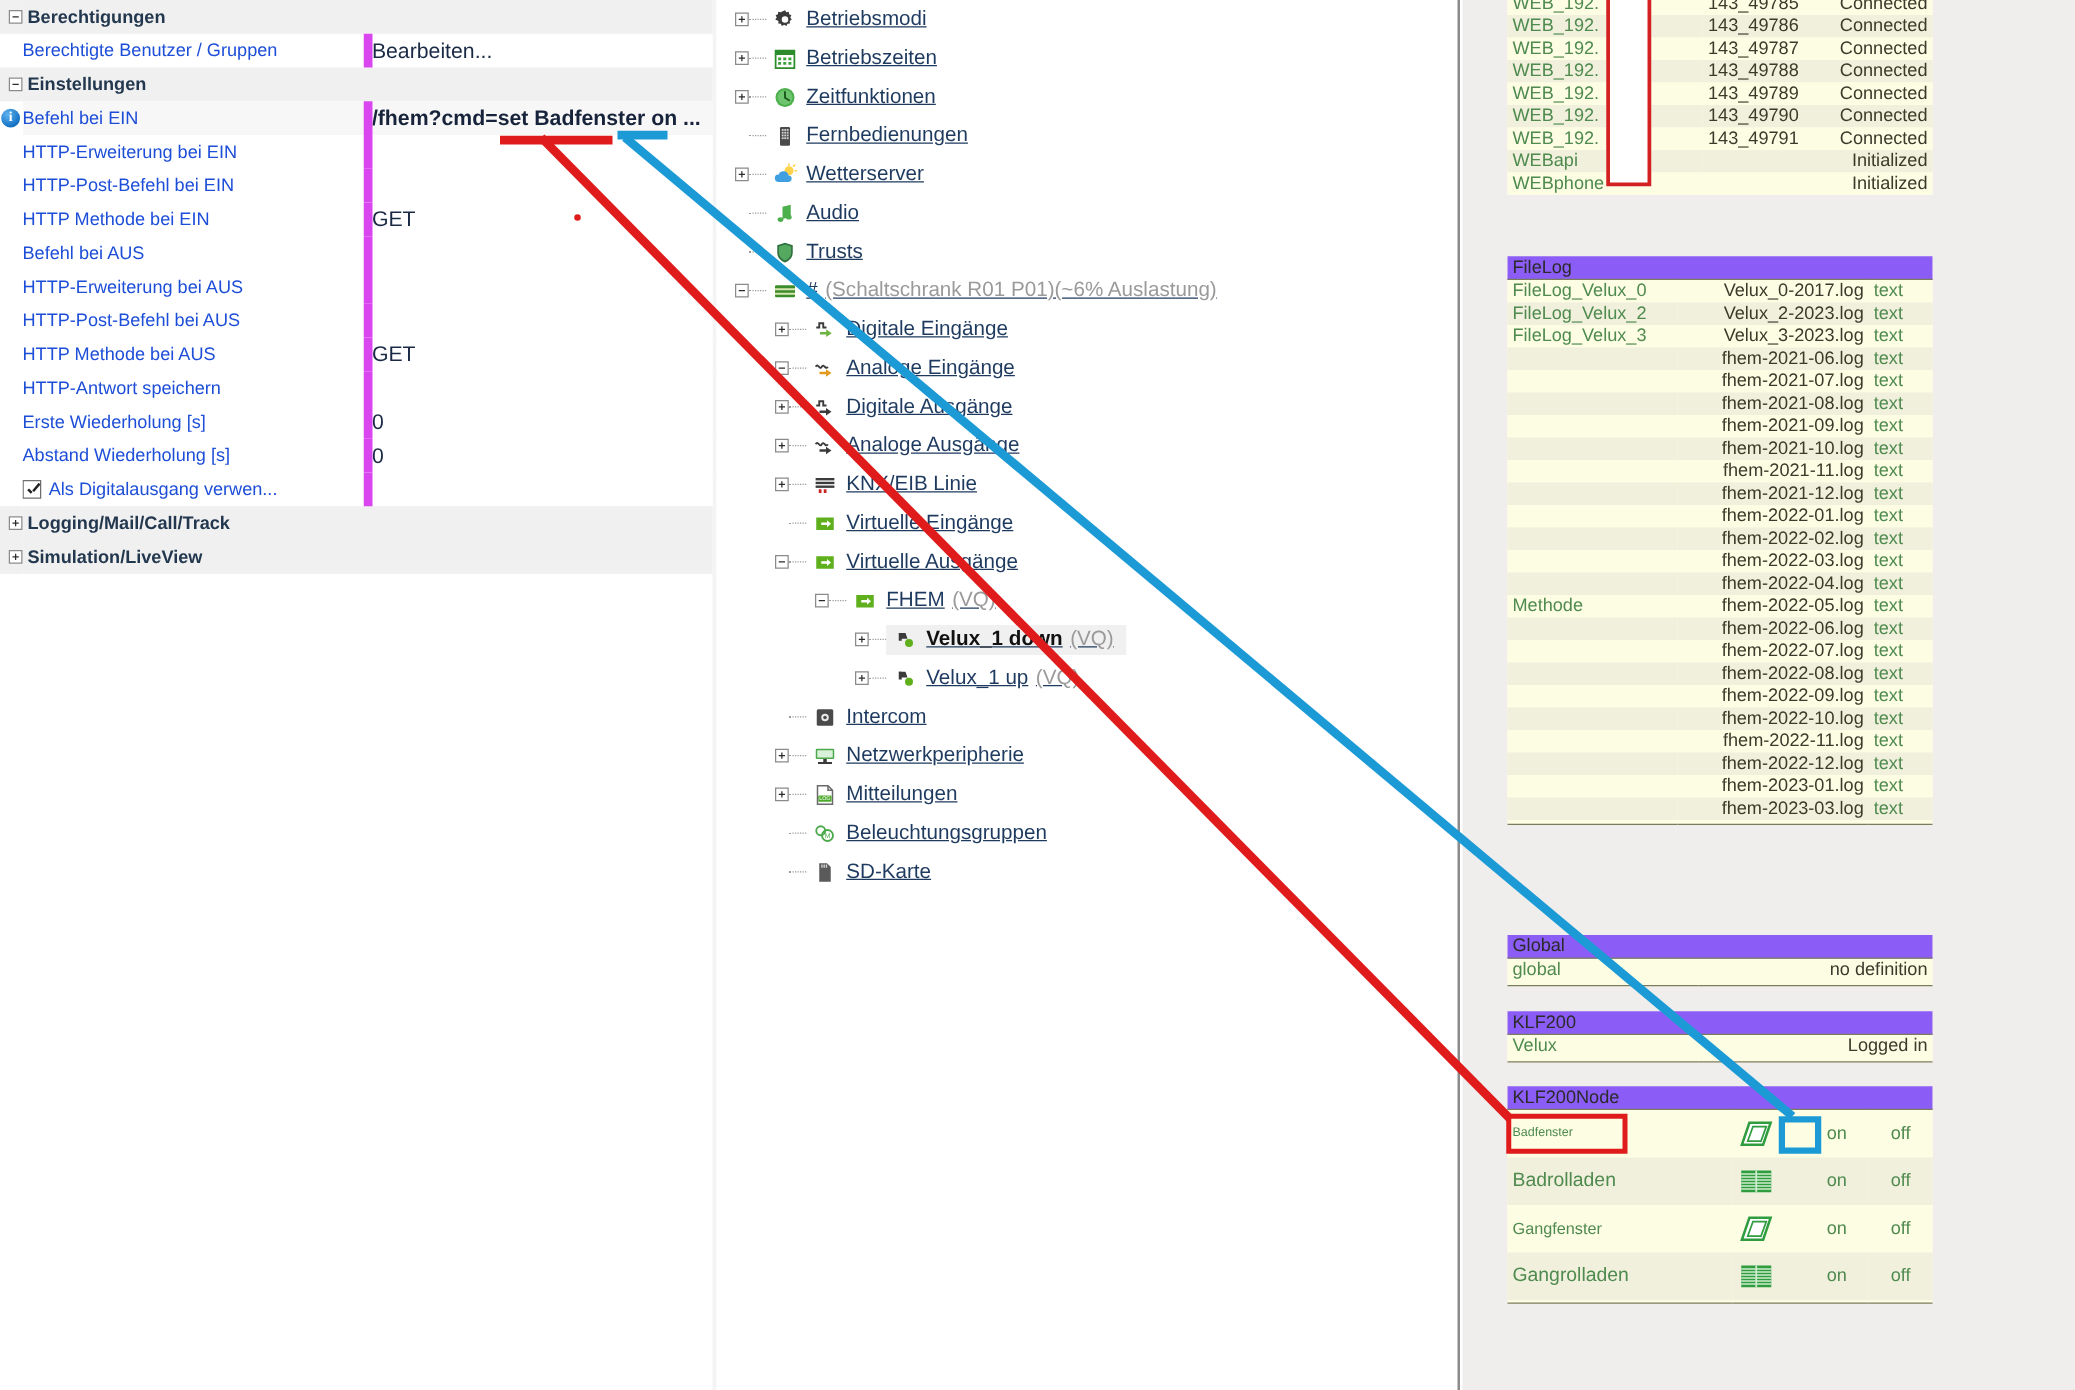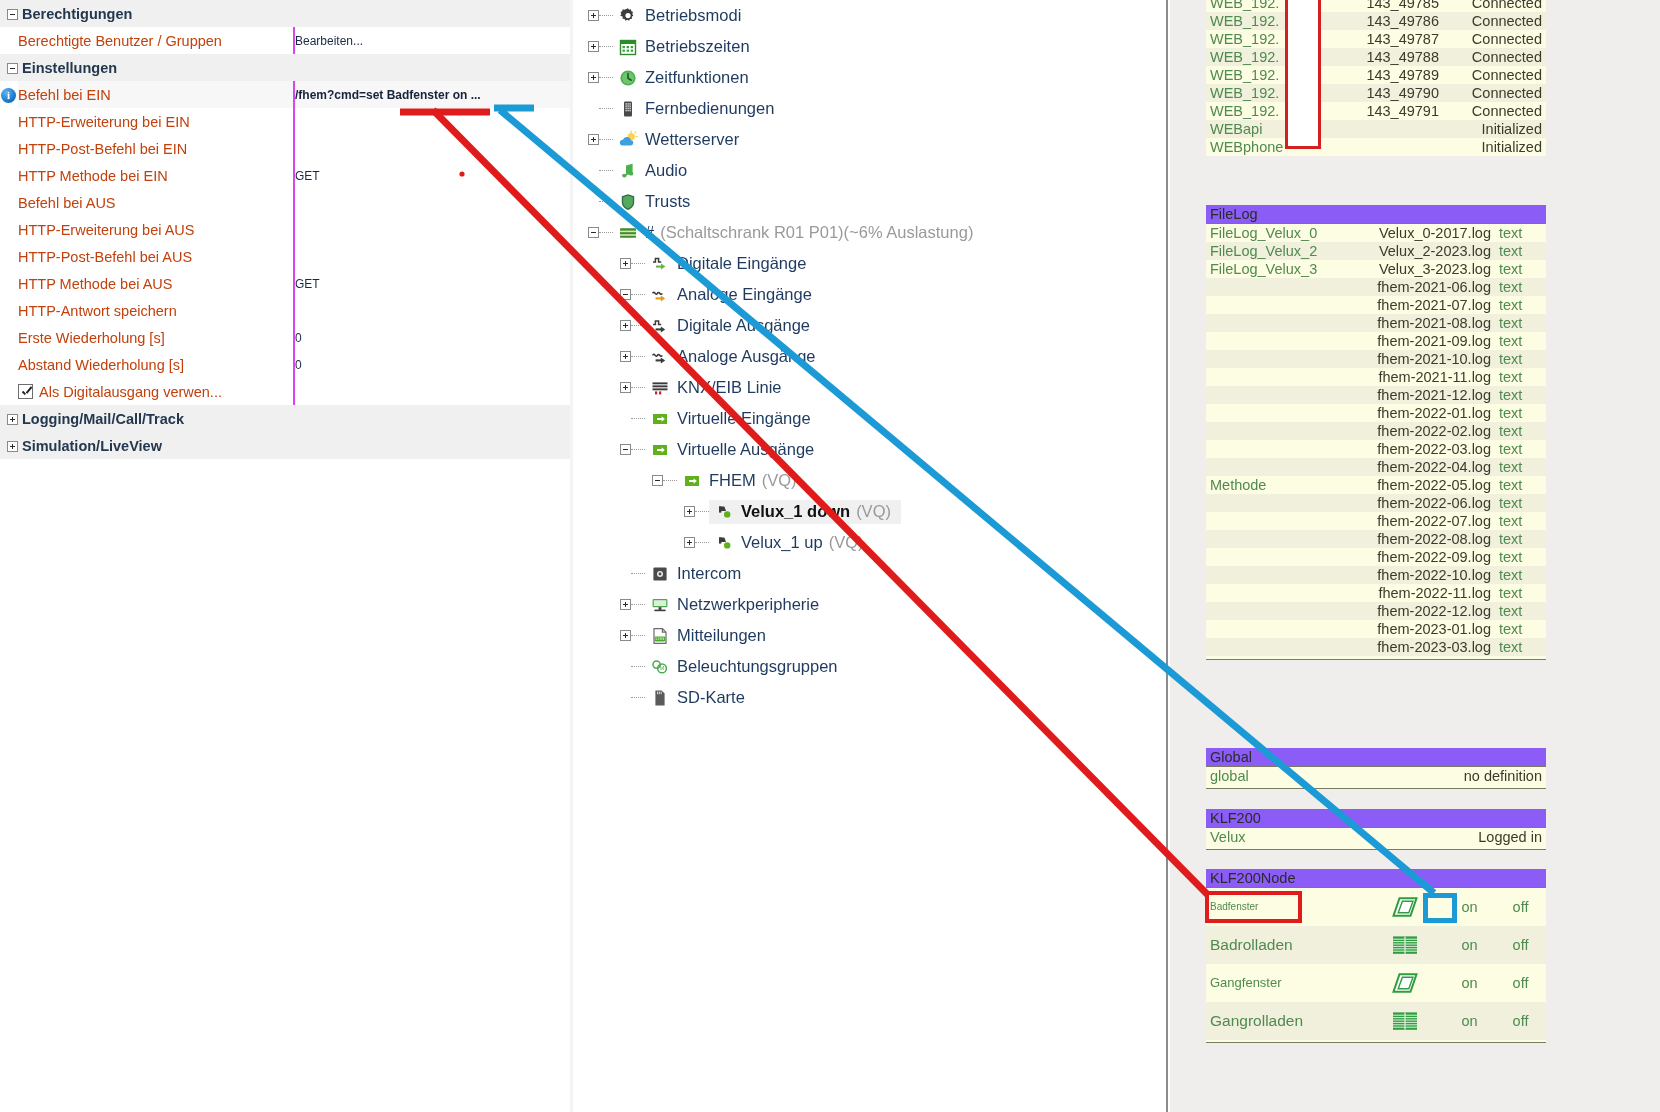--- a/index.html
+++ b/index.html
@@ -19,27 +19,27 @@
     border-right: 3px solid #f4f4f4;
   }
   .pg-table { width: 100%; border-collapse: collapse; table-layout: fixed; }
   .pg-row { height: 27px; }
   .pg-row td { padding: 0; vertical-align: middle; }
   .col-gutter { width: 18px; }
   .col-name   { width: 249px; }
   .col-value  { width: 306px; }
 
   .cell-name {
-    font-size: 14.5px; color: #c2410c; padding-left: 4px;
+    font-size: 14.5px; color: #1d4ed8; padding-left: 4px;
     white-space: nowrap; overflow: hidden;
   }
   .cell-value {
-    font-size: 12px; color: #1a2a45; padding-left: 8px;
+    font-size: 17px; color: #1a2a45; padding-left: 8px;
     white-space: nowrap; overflow: hidden;
-    border-left: 2px solid #d946ef;
+    border-left: 7px solid #d946ef;
   }
   .row-plain .cell-name, .row-plain .cell-value { background: #ffffff; }
   .row-alt .cell-name, .row-alt .cell-value { background: #f7f7f7; }
 
   .group-row td {
     background: #f0f0f0;
     font-weight: bold; font-size: 14.5px; color: #23384f;
     padding-left: 4px; height: 27px;
   }
   .group-row .gutter-cell { background:#f0f0f0; }
@@ -82,21 +82,21 @@
   }
   .namewrap { display:flex; align-items:center; }
 
   
   #tree-panel {
     position:absolute; left:576px; top:0; width:592px; height:1112px;
     background:#ffffff; border-right: 2px solid #8b8b8b;
   }
   .tnode {
     position: relative; height: 31px; display:flex; align-items:center;
-    font-size: 16.5px; color:#1e3a5f; white-space: nowrap;
+    font-size: 16.5px; color:#1e3a5f; white-space: nowrap; text-decoration: underline;
   }
   .tnode .exp-slot { width: 15px; display:flex; align-items:center; justify-content:center; }
   .tnode .dots { width: 14px; height:1px; border-top:1px dotted #9b9b9b; }
   .tnode .ticon { width: 26px; display:flex; align-items:center; justify-content:center; }
   .tnode .tlabel { padding-left: 4px; }
   .tnode.selected .tlabel-wrap { background:#f0f0f0; }
   .tlabel-wrap { display:flex; align-items:center; padding:2px 10px 2px 2px; }
   .muted { color:#9a9a9a; }
   .bold { font-weight:bold; color:#111; }
   svg { display:block; }

